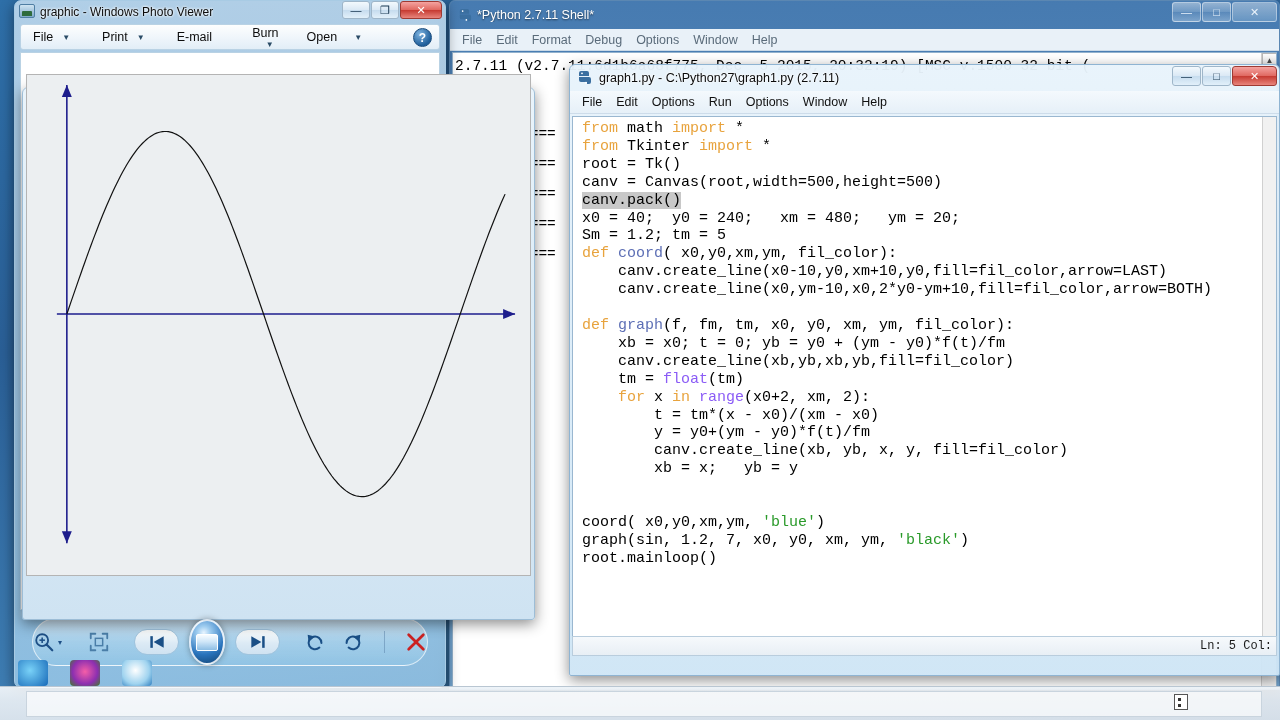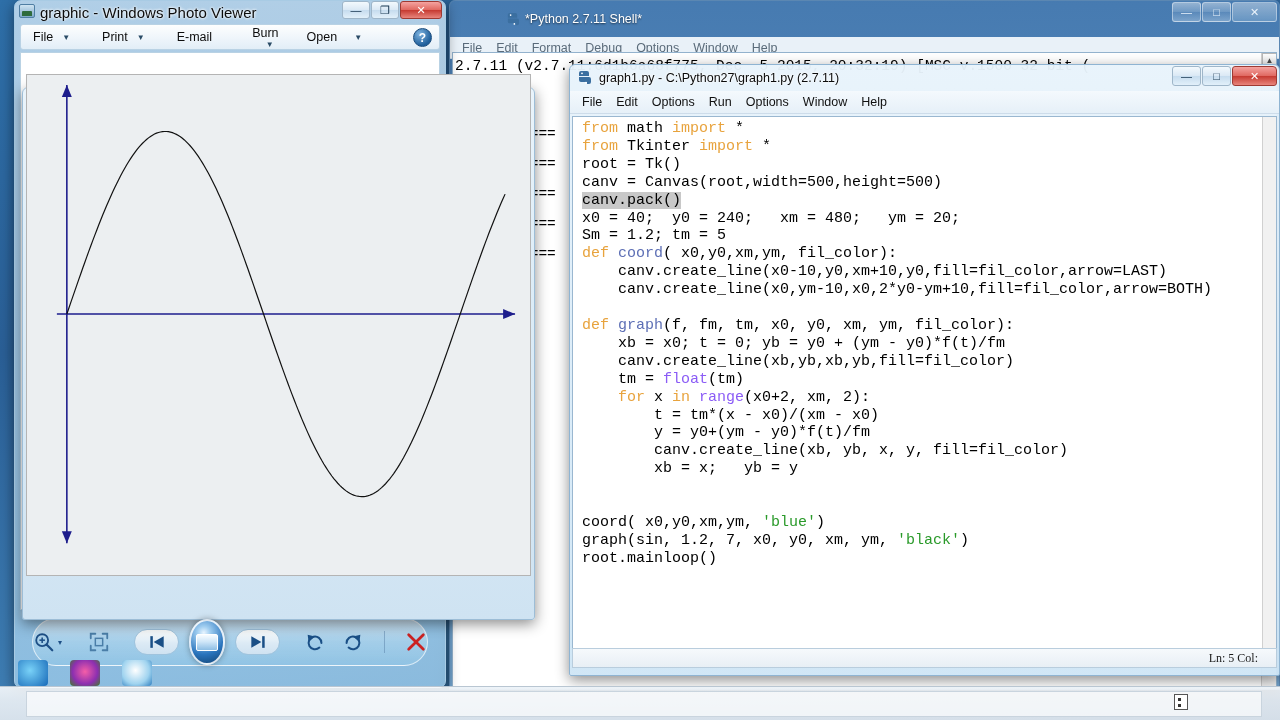--- a/index.html
+++ b/index.html
@@ -66,21 +66,21 @@
     white-space: nowrap;
   }
 
   
   #shell-win { left: 449px; top: 0px; width: 831px; height: 690px; }
   #shell-win .win-frame {
     background: linear-gradient(180deg, rgba(72,124,178,0.95) 0%, rgba(120,168,208,0.9) 100%);
     border-radius: 6px 6px 0 0;
     border: 1px solid #5b87b2;
   }
-  #shell-win .titlebar { height: 36px; margin-left: 48px; }
+  #shell-win .titlebar { height: 28px; }
   #shell-win .title-text { color: #fff; text-shadow: 0 1px 2px rgba(0,0,0,0.6); font-size: 12.5px; }
   #shell-win .wbtns .wbtn {
     background: linear-gradient(180deg,rgba(255,255,255,0.42) 0%, rgba(180,206,228,0.35) 50%, rgba(120,160,200,0.4) 52%, rgba(200,222,240,0.4) 100%);
     border-color: rgba(255,255,255,0.45); color: #eaf3fb;
   }
   #shell-win .wbtns .wbtn.close { background: linear-gradient(180deg,rgba(255,255,255,0.4),rgba(140,180,215,0.45)); border-color: rgba(255,255,255,0.4); }
   #shell-win .menubar { background: #e9f1f8; border-bottom: 1px solid #c9d9e7; }
   #shell-win .menubar span { color: #5a6b7a; }
   .shell-body {
     position: absolute;
@@ -111,21 +111,21 @@
   }
 
   
   #pv-win { left: 14px; top: 0px; width: 432px; height: 688px; }
   #pv-win .win-frame {
     background: linear-gradient(180deg, rgba(205,228,245,0.82) 0%, rgba(160,205,235,0.8) 100%);
     border: 1px solid #a8cbe4;
     border-radius: 7px 7px 7px 7px;
   }
   #pv-win .titlebar { height: 22px; padding-left: 20px; }
-  #pv-win .title-text { font-size: 15px; color: #0c0c0c; }
+  #pv-win .title-text { font-size: 12px; color: #0c0c0c; }
   #pv-win .wbtns { top: 0px; right: 3px; }
   #pv-win .wbtn { height: 18px; width: 28px; }
   #pv-win .wbtn.close { width: 42px; }
   .pv-icon {
     position:absolute; left: 4px; top: 3px;
     width: 16px; height: 14px;
     background: linear-gradient(180deg,#cfe4f2,#7fa9c9);
     border: 1px solid #4f7ea3; border-radius: 2px;
   }
   .pv-icon::after{
@@ -245,27 +245,27 @@
     white-space: pre;
     padding: 3px 0 0 9px;
     color: #000;
   }
   .kw { color: #e8a33d; }
   .fn { color: #5d6fb5; }
   .bi { color: #8b5cf6; }
   .str { color: #2a9a2a; }
   .sel { background: #c8c8c8; }
   .idle-status {
-    position: absolute; right: 3px; bottom: 8px; left: 3px; height: 20px;
+    position: absolute; right: 3px; bottom: 20px; left: 3px; height: 20px;
     background: linear-gradient(180deg,#f6f9fc,#e8eff5);
     border: 1px solid #b9cddd;
     display: flex; align-items: center; justify-content: flex-end;
-    padding-right: 18px;
+    padding-right: 4px;
     font-size: 12px; color: #1a1a1a;
-    font-family: Liberation Serif, serif;
+    font-family: Liberation Mono, monospace;
   }
   .idle-scroll {
     position: absolute; right: 0; top: 0; bottom: 0; width: 14px;
     background: #f1f1f1; border-left: 1px solid #d0d0d0;
   }
 
   
   #taskbar {
     position: absolute; left: 0; right: 0; bottom: 0; height: 34px;
     background: linear-gradient(180deg, rgba(255,255,255,0.88) 0%, rgba(235,240,245,0.92) 40%, rgba(222,230,238,0.95) 100%);

